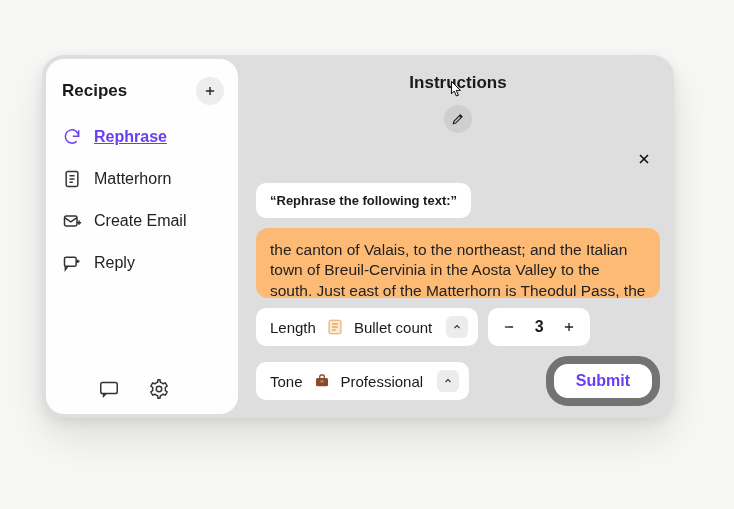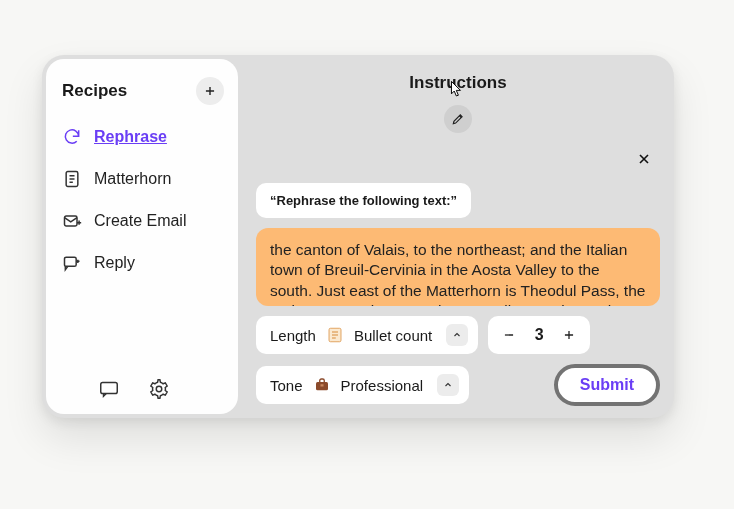--- a/index.html
+++ b/index.html
@@ -140,21 +140,21 @@
   }
   .step-btn{
     width:26px;height:26px;border-radius:6px;
     display:flex;align-items:center;justify-content:center;cursor:pointer;
   }
   .step-btn svg{width:14px;height:14px;stroke:#222;stroke-width:2.2;}
   .step-val{font-size:16px;font-weight:700;min-width:18px;text-align:center;}
   .footer-row{display:flex;align-items:center;}
   .submit{
     margin-left:auto;
-    border:4px solid #737373;
+    border:8px solid #737373;
     color:#6a3ef5;
     background:#fff;
     border-radius:22px;
     padding:8px 22px;
     font-size:16px;font-weight:700;
     cursor:pointer;
   }
   .cursor{
     position:absolute; left:450px; top:80px;
     width:14px;height:18px; pointer-events:none;

